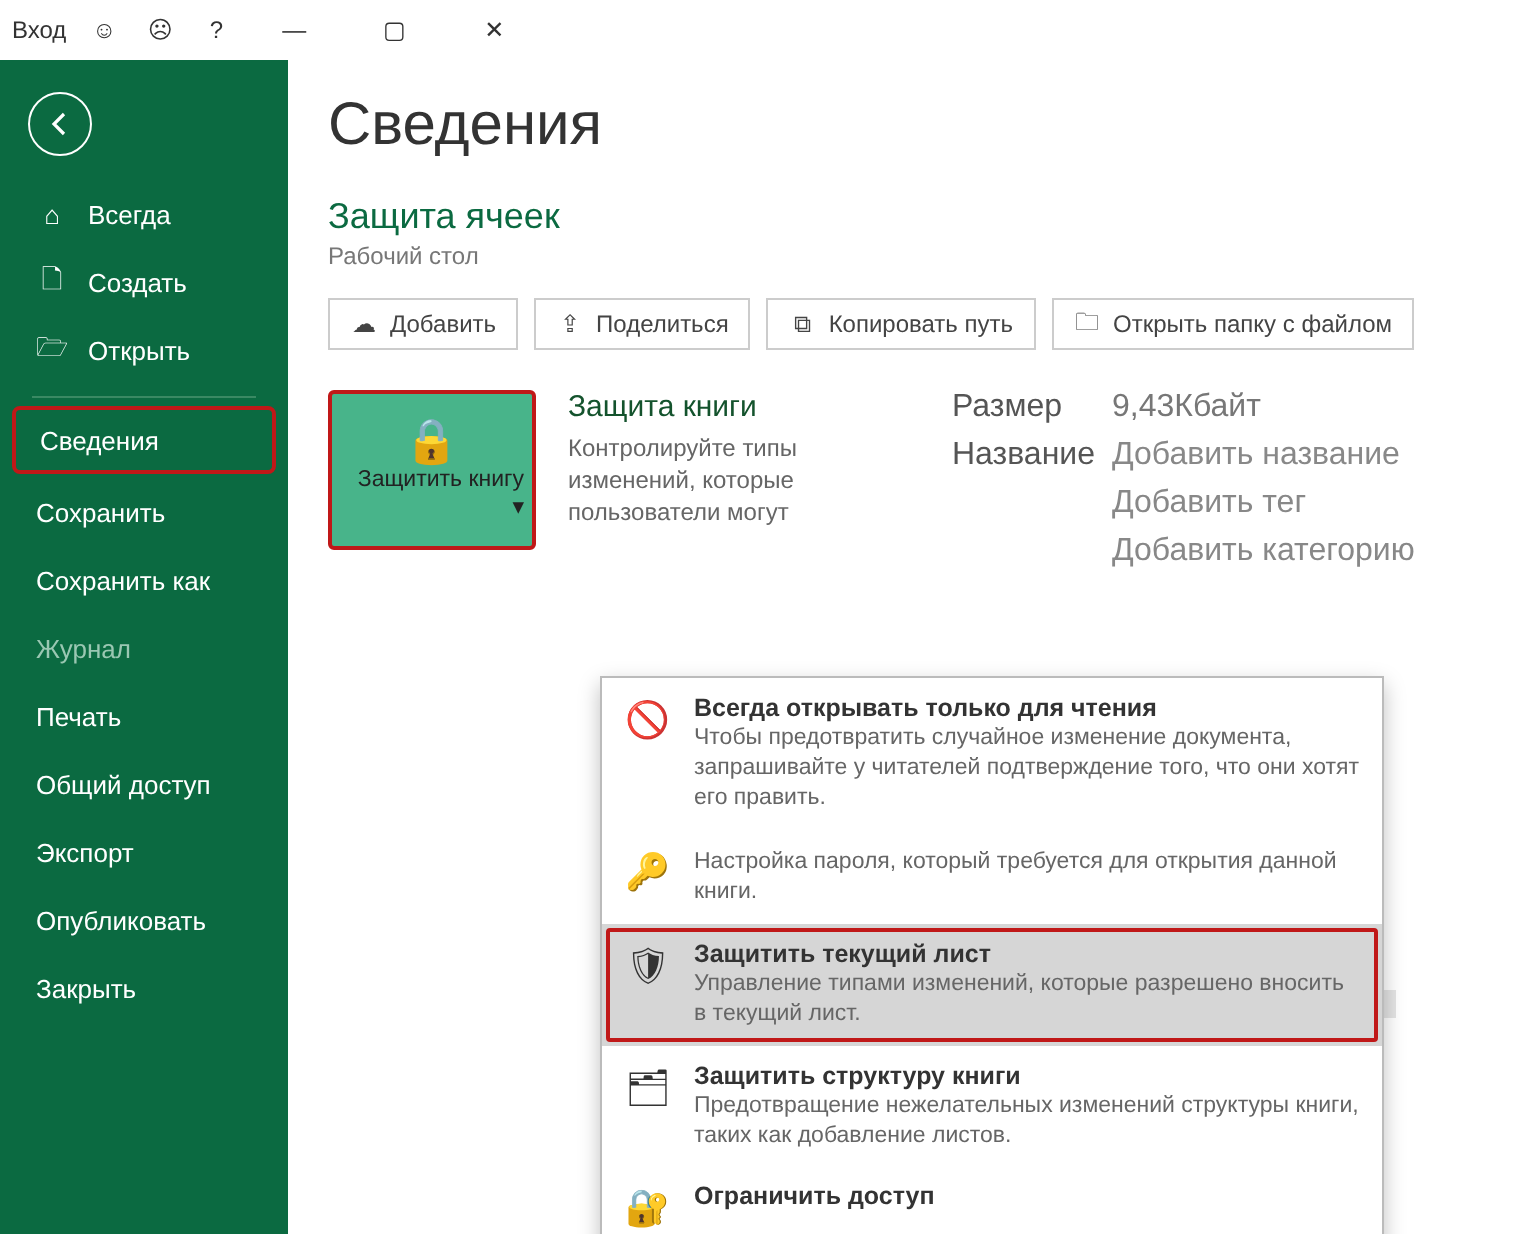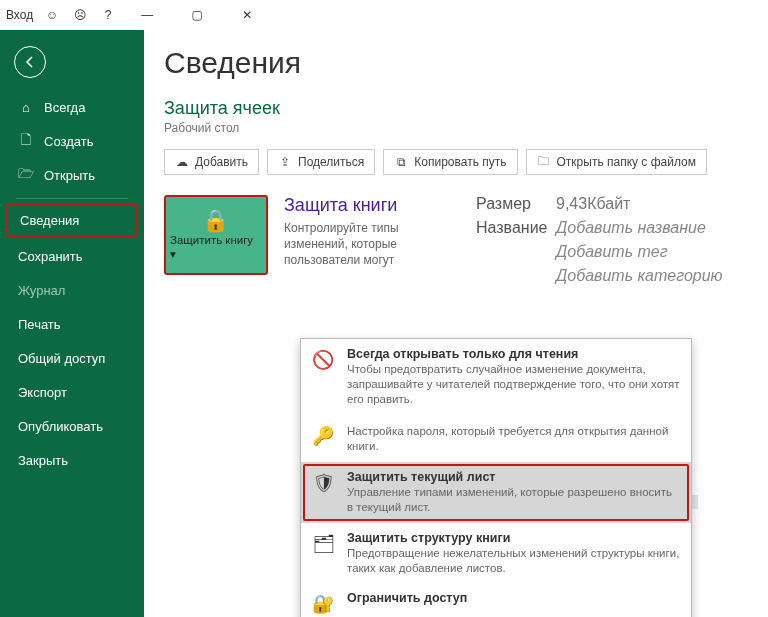--- a/index.html
+++ b/index.html
@@ -29,32 +29,32 @@
 
 .toolbar { display: flex; gap: 8px; margin-bottom: 20px; flex-wrap: wrap; }
 .tbtn { border: 1px solid #ccc; background: #fff; padding: 5px 10px; font-size: 12px; display: inline-flex; align-items: center; gap: 6px; cursor: pointer; color: #444; }
 .tbtn-icon { width:14px; height:14px; display:inline-flex; align-items:center; justify-content:center; }
 
 .content-row { display: flex; gap: 22px; }
 
 .protect-block { display: flex; gap: 16px; }
 .protect-btn { width: 104px; height: 80px; background: #48b48a; border: 2.5px solid #c01818; border-radius: 3px; display: flex; flex-direction: column; align-items: center; justify-content: center; padding: 8px 4px; cursor: pointer; }
 .protect-btn .lock { font-size: 22px; color: #b46a00; }
-.protect-btn .lbl { font-size: 11.5px; text-align: left; color: #222; margin-top: 0; line-height: 1.2; }
-
-.protect-text h3 { font-size: 18px; font-weight: 400; color: #4c1d95; margin-bottom: 4px; }
+.protect-btn .lbl { font-size: 11.5px; text-align: right; color: #222; margin-top: 0; line-height: 1.2; }
+
+.protect-text h3 { font-size: 15px; font-weight: 400; color: #14532d; margin-bottom: 4px; }
 .protect-text p { font-size: 12px; color: #666; line-height: 1.35; max-width: 170px; }
 
 .props { min-width: 180px; }
 .props h4 { font-size: 13px; font-weight: 400; color: #666; margin-bottom: 8px; }
 .props .chev { font-size: 9px; color: #888; }
 .prop-row { display: flex; margin-bottom: 6px; font-size: 16px; }
 .prop-row .k { width: 80px; color: #555; }
 .prop-row .v { color: #777; }
-.prop-row .v.link { color: #888; font-style: italic; cursor: pointer; text-align: center; }
+.prop-row .v.link { color: #888; cursor: pointer; text-align: center; }
 
 .dropdown { position: absolute; left: 156px; top: 308px; width: 392px; background: #fff; border: 1px solid #bbb; box-shadow: 0 4px 10px rgba(0,0,0,.25); z-index: 10; }
 .dd-item { display: flex; gap: 10px; padding: 8px 10px; cursor: pointer; }
 .dd-item.highlight { background: #d6d6d6; position: relative; }
 .dd-item.highlight::before { content:""; position:absolute; inset: 2px; border: 2.5px solid #c01818; border-radius: 2px; pointer-events:none; }
 .dd-icon { width: 26px; height: 26px; flex: none; display:flex; align-items:center; justify-content:center; font-size: 18px; }
 .dd-text .t { font-size: 12.5px; font-weight: 600; color: #333; }
 .dd-text .d { font-size: 11.5px; color: #666; line-height: 1.3; margin-top: 1px; }
 
 .right-extra { position: absolute; right: 22px; top: 359px; width: 190px; font-size: 12px; color: #555; }
@@ -99,20 +99,23 @@
         <span class="sb-icon">🗁</span>
         <span>Открыть</span>
       </div>
     <hr class="sep">
     <div class="item selected">
         <span>Сведения</span>
       </div>
     <div class="item">
         <span>Сохранить</span>
       </div>
+    <div class="item">
+        <span>Сохранить как</span>
+      </div>
     <div class="item muted">
         <span>Журнал</span>
       </div>
     <div class="item">
         <span>Печать</span>
       </div>
     <div class="item">
         <span>Общий доступ</span>
       </div>
     <div class="item">

